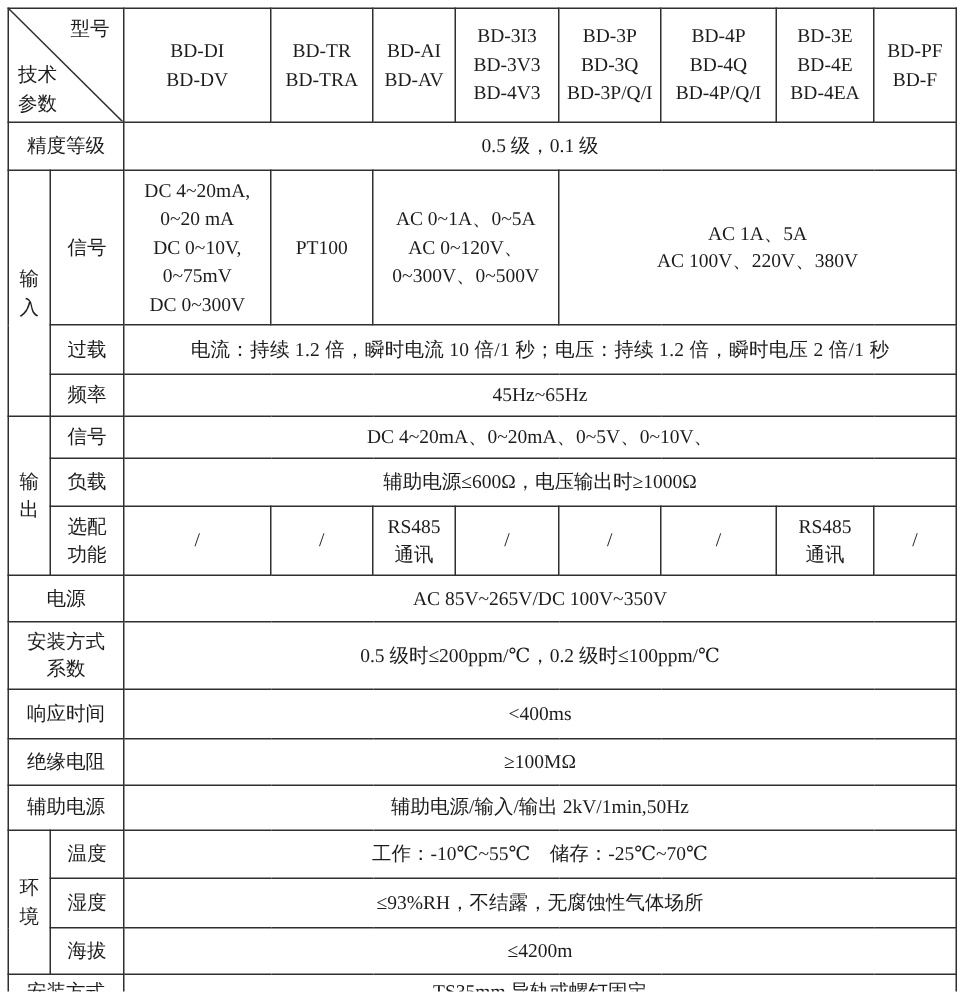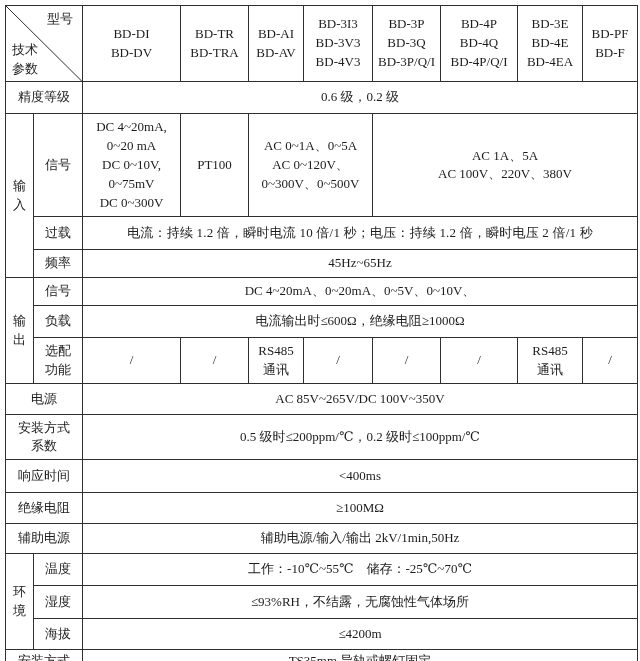--- a/index.html
+++ b/index.html
@@ -84,21 +84,21 @@
 BD-4P/Q/I</td>
       <td class="models">BD-3E
 BD-4E
 BD-4EA</td>
       <td class="models">BD-PF
 BD-F</td>
     </tr>
 
     <tr style="height:32px">
       <td colspan="2">精度等级</td>
-      <td colspan="8">0.6 级，0.2 级</td>
+      <td colspan="8">0.5 级，0.1 级</td>
     </tr>
 
     <tr style="height:103px">
       <td rowspan="3" class="section">输
 入</td>
       <td>信号</td>
       <td class="sig-dc">DC 4~20mA,
 0~20 mA
 DC 0~10V,
 0~75mV
@@ -123,21 +123,21 @@
 
     <tr style="height:28px">
       <td rowspan="3" class="section">输
 出</td>
       <td>信号</td>
       <td colspan="8">DC 4~20mA、0~20mA、0~5V、0~10V、</td>
     </tr>
 
     <tr style="height:32px">
       <td>负载</td>
-      <td colspan="8">电流输出时≤600Ω，绝缘电阻≥1000Ω</td>
+      <td colspan="8">辅助电源≤600Ω，电压输出时≥1000Ω</td>
     </tr>
 
     <tr style="height:46px">
       <td>选配
 功能</td>
       <td>/</td>
       <td>/</td>
       <td>RS485
 通讯</td>
       <td>/</td>

